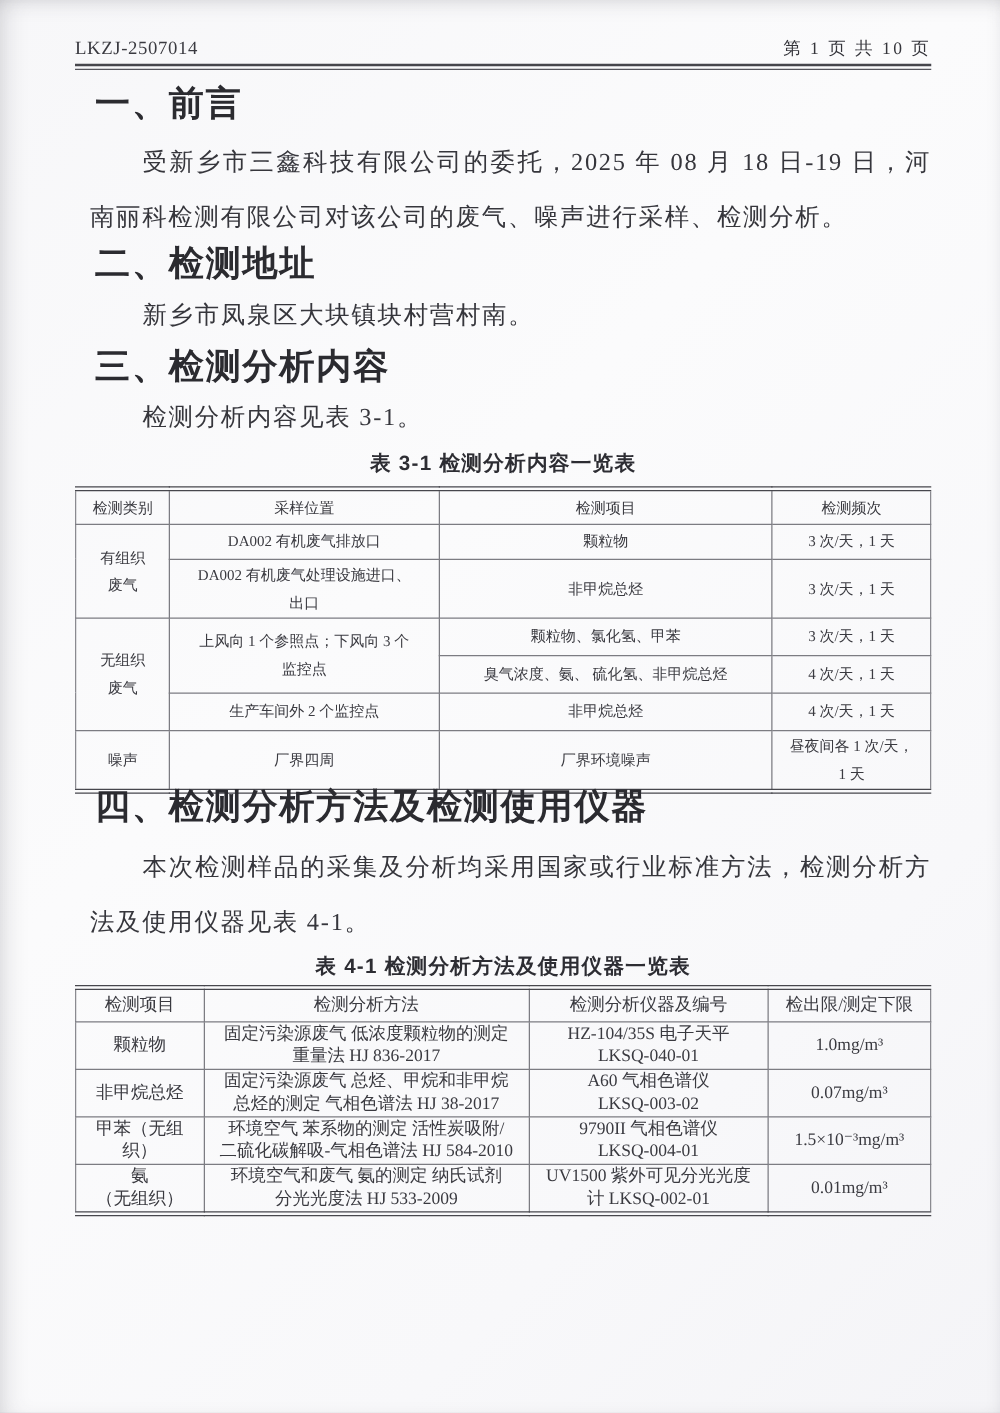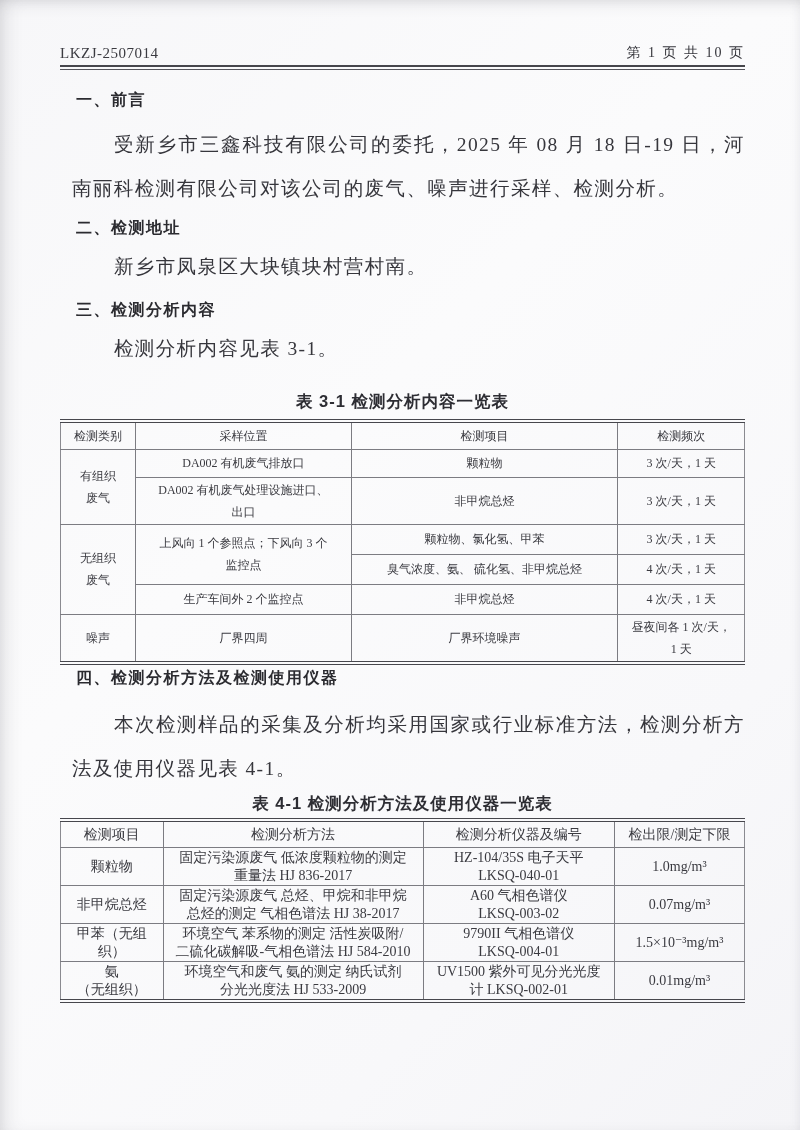--- a/index.html
+++ b/index.html
@@ -5,37 +5,37 @@
   html,body { margin:0; padding:0; }
   body {
     width:800px; height:1130px;
     background:#e9e9ec;
     font-family:"Liberation Serif","DejaVu Serif",serif;
   }
   .page {
     position:relative;
     width:800px; height:1130px;
     box-sizing:border-box;
-    padding:40px 55px 0 60px;
+    padding:26px 55px 0 60px;
     background:linear-gradient(135deg,#f7f7f9 0%,#fbfbfc 40%,#f8f8fa 75%,#f4f4f7 100%);
     box-shadow:inset 14px 0 22px -14px rgba(60,60,70,.22),
                inset 0 12px 18px -12px rgba(60,60,70,.18),
                inset -8px 0 16px -12px rgba(60,60,70,.12);
     color:#323237;
     overflow:hidden;
   }
   
   .hdr { display:flex; justify-content:space-between; align-items:flex-end; height:22px; }
   .hdr .doc-no { font-size:15px; letter-spacing:.5px; color:#3a3a40; }
   .hdr .pg { font-size:14px; letter-spacing:2px; color:#35353b; }
   .hdr-rule { margin-top:3px; height:2px; border-top:2px solid #46464c; border-bottom:1px solid #55555c; }
   
   h2 {
-    font-family:Liberation Serif, serif;
-    font-size:16px; font-weight:bold; color:#2b2b30;
+    font-family:Liberation Mono, monospace;
+    font-size:28px; font-weight:bold; color:#2b2b30;
     margin:0 0 0 16px; letter-spacing:1.5px; line-height:26px;
   }
   h2.s1 { margin-top:17px; }
   h2.s2 { margin-top:4px; }
   h2.s3 { margin-top:8px; }
   h2.s4 { }
   
   p.body {
     margin:0 0 0 12px; font-size:19.5px; line-height:44px;
     letter-spacing:1.4px; text-align:justify; text-indent:2.15em;
@@ -44,21 +44,21 @@
   p.p1 { margin-top:10px; }
   p.p2 { margin-top:4px; }
   p.p3 { margin-top:4px; }
   p.p4 { margin-top:12px; }
   
   .tbl-title {
     font-family:"Liberation Sans","DejaVu Sans",sans-serif;
     font-weight:bold; font-size:16.5px; text-align:center;
     letter-spacing:1px; color:#2d2d33; line-height:24px;
   }
-  .tbl-title.t31 { margin-top:18px;text-align:center; }
+  .tbl-title.t31 { margin-top:2px;text-align:center; }
   .tbl-title.t41 { margin-top:0; }
   
   table {
     width:100%; border-collapse:collapse; table-layout:fixed;
     border-top:4px double #47474d; border-bottom:4px double #47474d;
   }
   table.t31 { margin-top:6px; }
   table.t41 { margin-top:3px; }
   td,th {
     border:1px solid #7c7c82;

